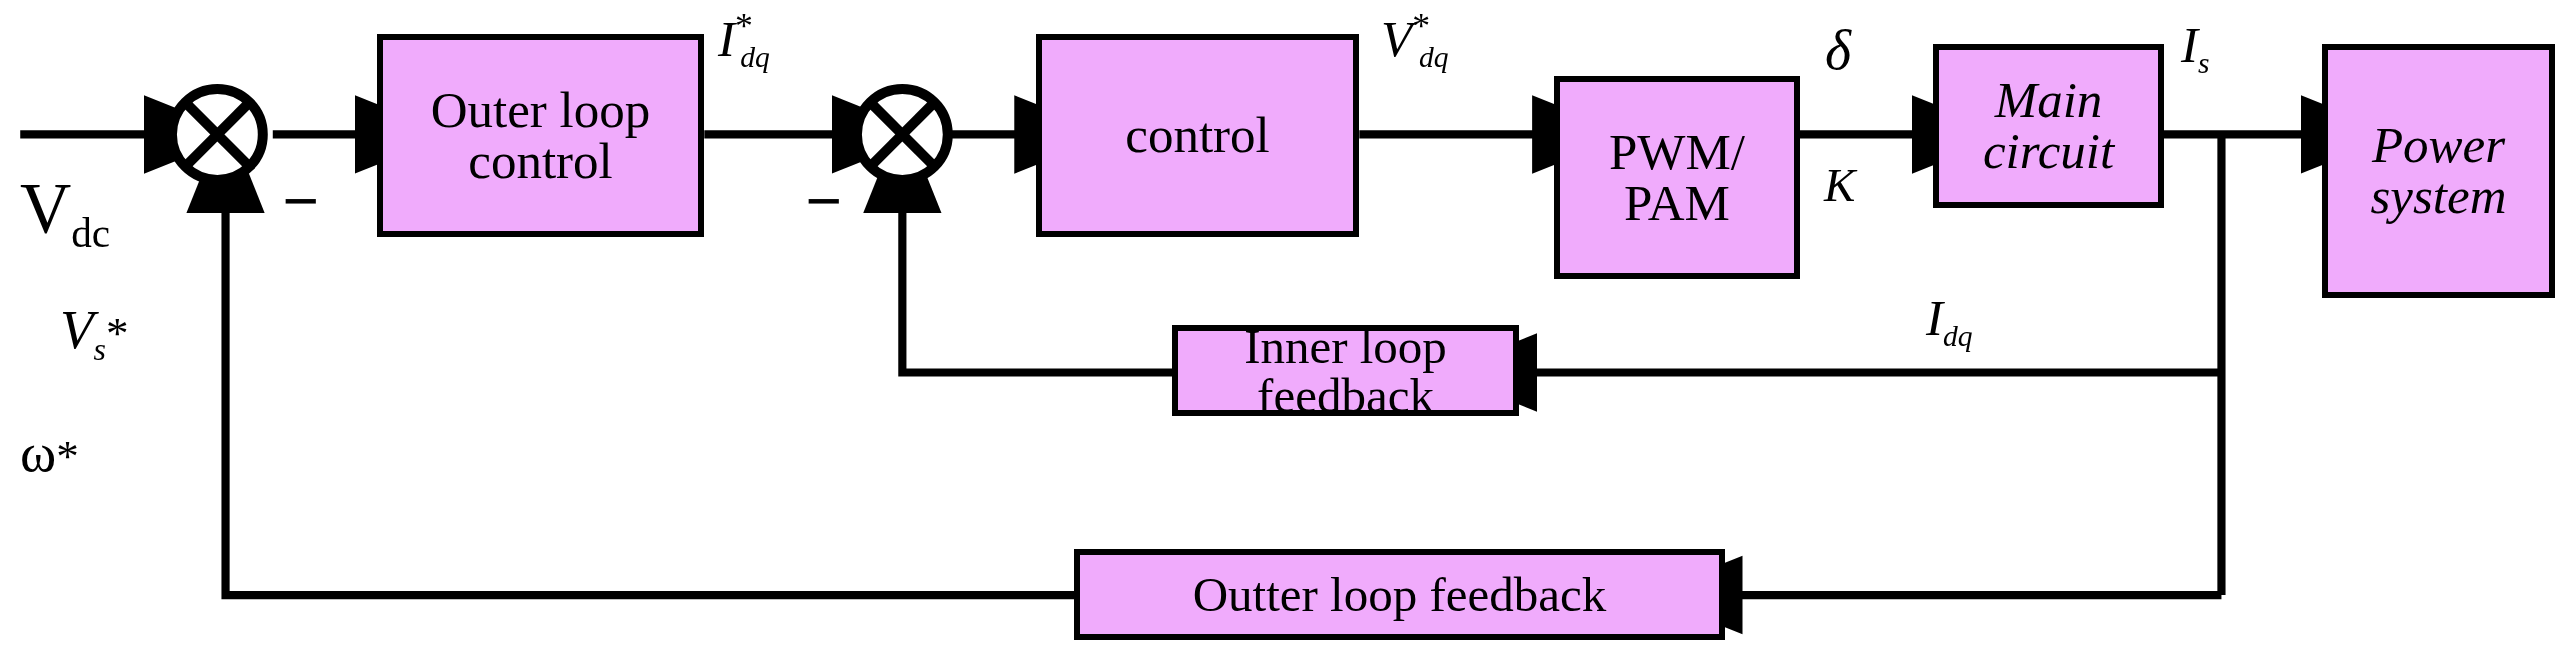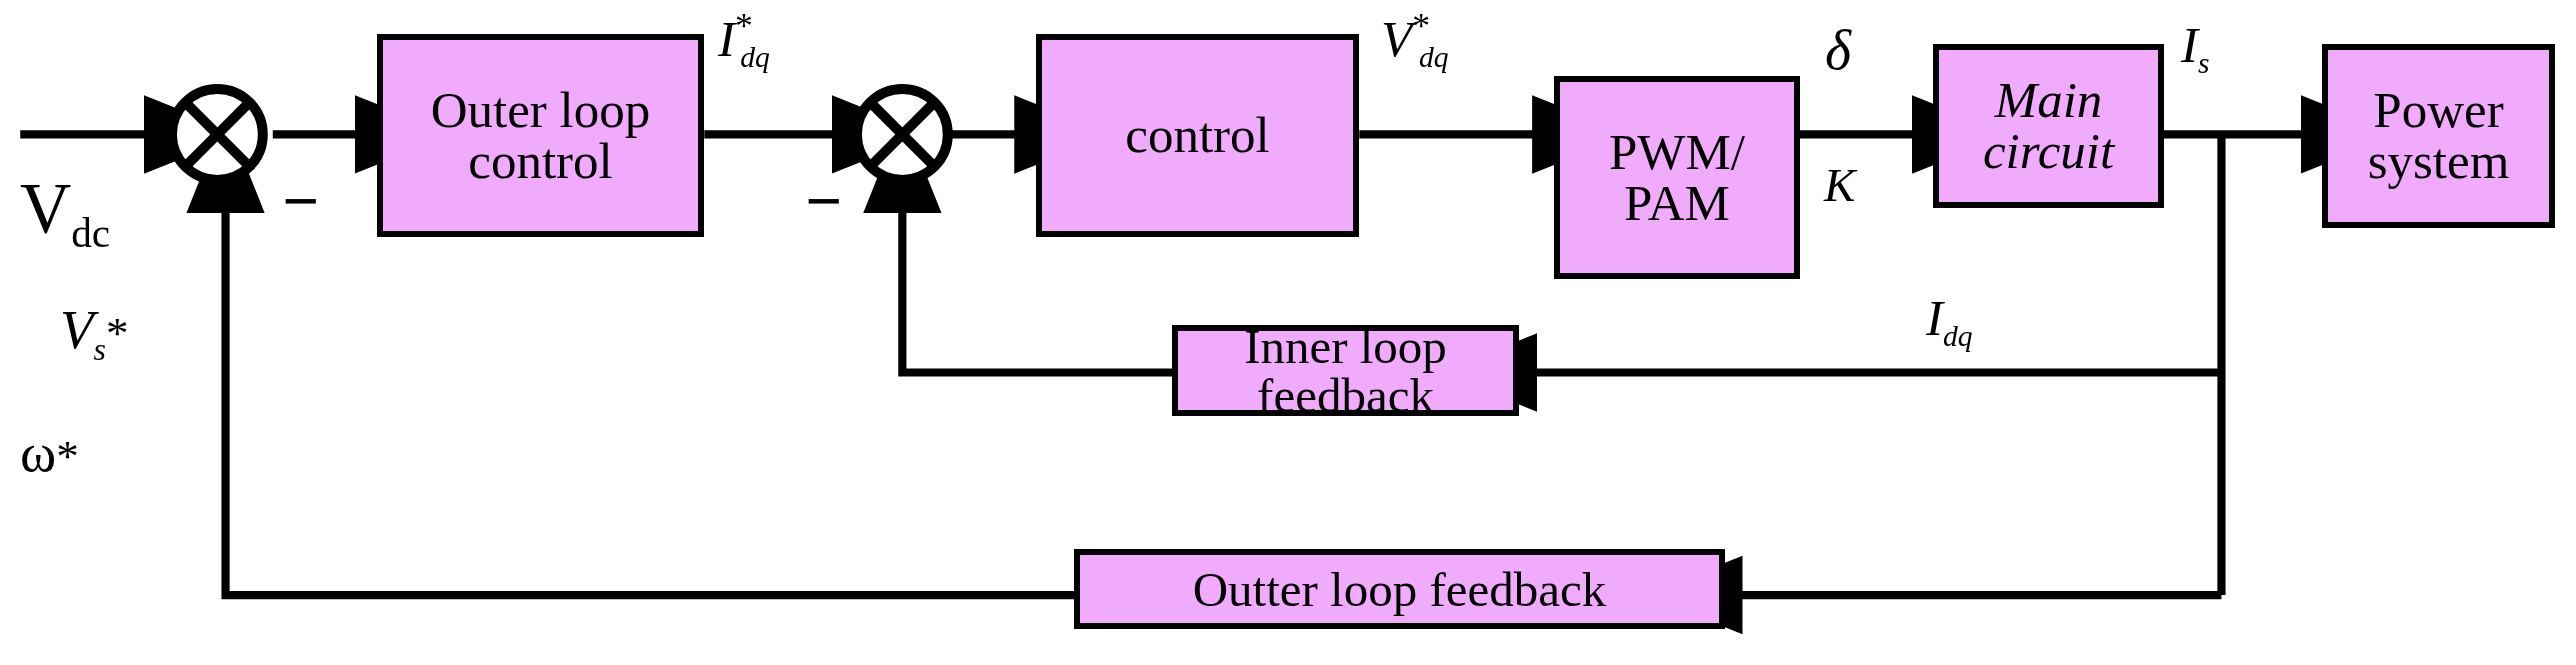--- a/index.html
+++ b/index.html
@@ -90,32 +90,32 @@
     </div>
   </div>
 
   <div class="blk" style="left:1933px;top:44px;width:231px;height:164px;font-size:51px;font-style:italic;">
     <div>
       <span>Main</span>
       <span>circuit</span>
     </div>
   </div>
 
-  <div class="blk" style="left:2322px;top:44px;width:233px;height:184px;font-size:51px;">
+  <div class="blk" style="left:2322px;top:44px;width:233px;height:254px;font-size:51px;font-style:italic;">
     <div>
       <span>Power</span>
       <span>system</span>
     </div>
   </div>
 
   <div class="blk" style="left:1172px;top:325px;width:347px;height:91px;font-size:49px;">
     <span>Inner loop feedback</span>
   </div>
 
-  <div class="blk" style="left:1074px;top:549px;width:651px;height:80px;font-size:49px;">
+  <div class="blk" style="left:1074px;top:549px;width:651px;height:91px;font-size:49px;">
     <span>Outter loop feedback</span>
   </div>
 
   <div class="lbl" style="left:20px;top:173px;font-size:71px;">
     <span>V</span><span class="sub">dc</span>
   </div>
 
   <div class="lbl" style="left:20px;top:302px;font-size:55px;margin-left:40px;">
     <span class="it">V</span><span class="subi">s</span><span style="font-size:0.82em;">*</span>
   </div>

